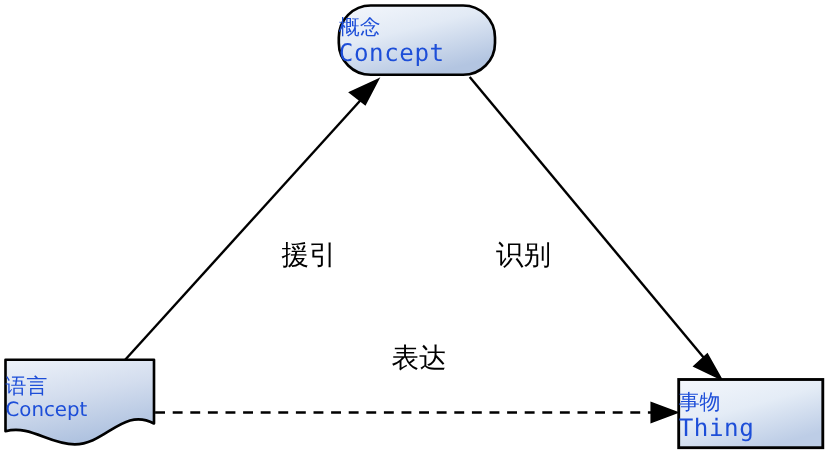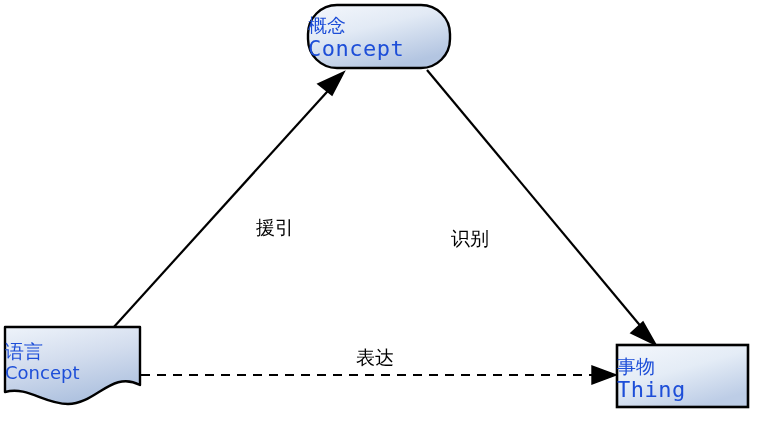--- a/index.html
+++ b/index.html
@@ -40,29 +40,29 @@
     letter-spacing: 0.5px;
   }
   .label-en-sans {
     font-family: "DejaVu Sans", "Liberation Sans", sans-serif;
     font-size: 18px;
   }
   .edge-label {
     position: absolute;
     color: #000000;
     font-family: "DejaVu Sans", "Liberation Sans", sans-serif;
-    font-size: 19px;
+    font-size: 25px;
     white-space: nowrap;
   }
   #concept-label { left: 308px; top: 14px; width: 142px; }
   #language-label { left: 5px; top: 340px; width: 135px; }
   #thing-label { left: 617px; top: 355px; width: 149px; }
   #edge-label-cite   { left: 256px; top: 215px; }
-  #edge-label-ident  { left: 451px; top: 226px; }
-  #edge-label-express{ left: 356px; top: 309px; margin-top: 36px; }
+  #edge-label-ident  { left: 451px; top: 215px; }
+  #edge-label-express{ left: 356px; top: 309px; }
 </style>
 </head>
 <body>
 
 <div id="canvas">
 
   <svg id="diagram-svg" viewBox="0 0 759 424" xmlns="http://www.w3.org/2000/svg">
     <defs>
       <linearGradient id="nodeGrad" x1="0" y1="0" x2="0.55" y2="1">
         <stop offset="0%" stop-color="#f4f7fc"></stop>

